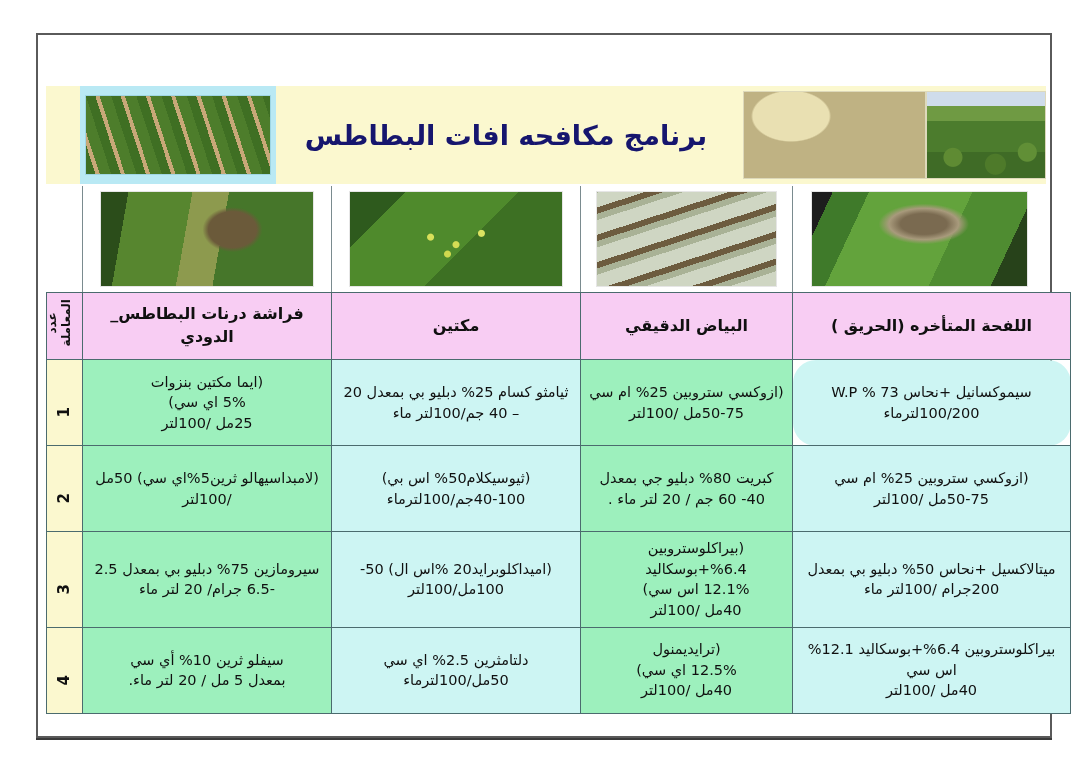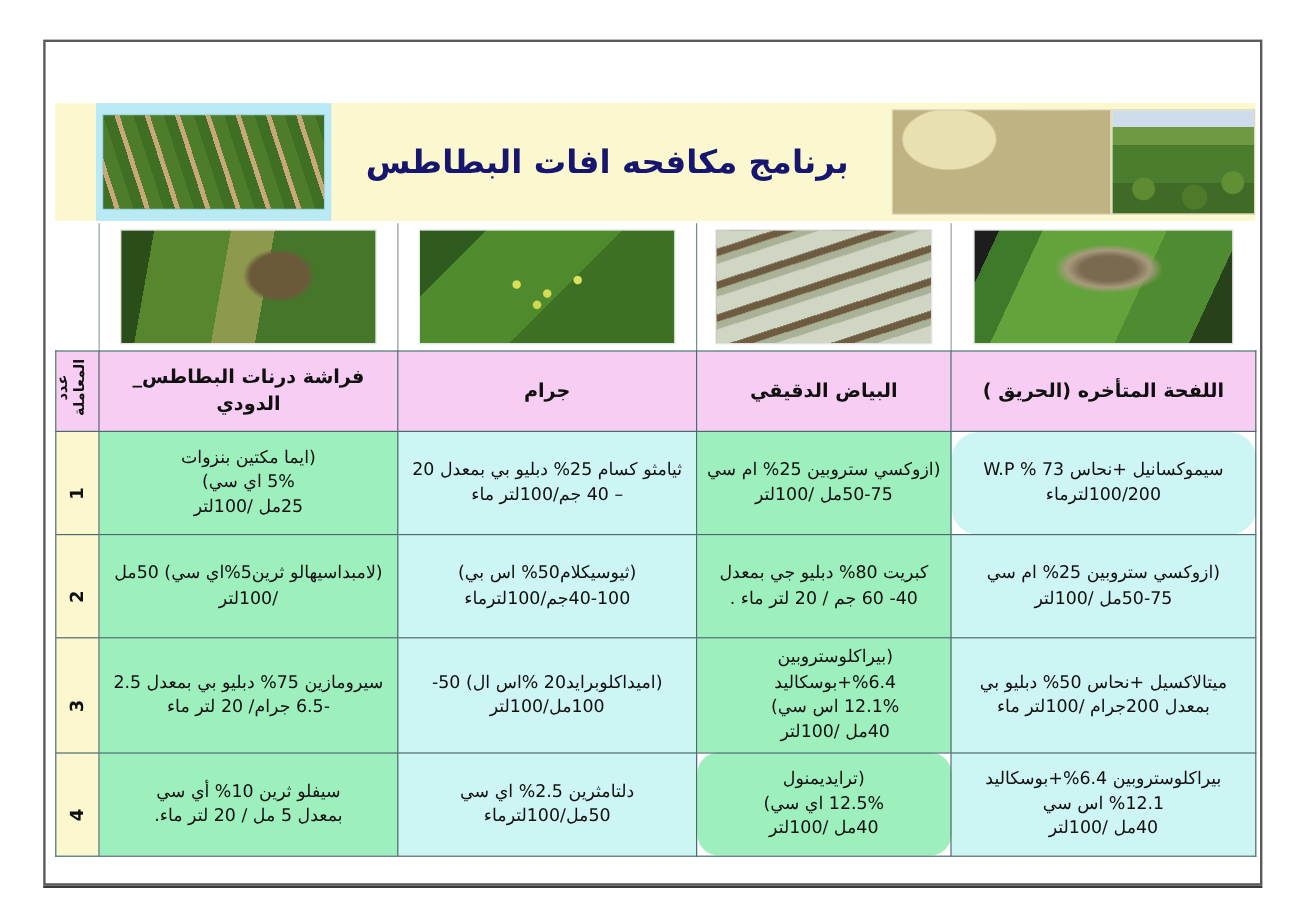--- a/index.html
+++ b/index.html
@@ -189,21 +189,21 @@
     font-size: 12px;
     font-weight: bold;
     line-height: 1.15;
     white-space: pre-line;
   }
   td.col-index .vert { font-size: 15px; }
 
   th.col-moth, td.col-moth   { width: 249px; }
   th.col-aphid, td.col-aphid { width: 249px; }
   th.col-mildew, td.col-mildew { width: 212px; }
-  th.col-blight, td.col-blight { width: 254px; }
+  th.col-blight, td.col-blight { width: 278px; }
 
   tbody td.cell-green { background: #9df0bd; }
   tbody td.cell-blue  { background: #cdf5f3; }
   tbody tr { height: 86px; }
 
   
   #footer-rule {
     position: absolute;
     left: 36px;
     top: 738px;
@@ -264,21 +264,21 @@
   <table id="pest-table">
     <thead>
       <tr>
         <th class="col-blight">
           <span>اللفحة المتأخره (الحريق )</span>
         </th>
         <th class="col-mildew">
           <span>البياض الدقيقي</span>
         </th>
         <th class="col-aphid">
-          <span>جرام</span>
+          <span>مكتين</span>
         </th>
         <th class="col-moth">
           <span>فراشة درنات البطاطس_ الدودي</span>
         </th>
         <th class="col-index">
           <span class="vert" style="white-space: pre-line;">عدد
 المعاملة</span>
         </th>
       </tr>
     </thead>
@@ -319,21 +319,21 @@
         <td class="cell-blue col-aphid">(اميداكلوبرايد20  %اس ال) 50-100مل/100لتر</td>
         <td class="cell-green col-moth">سيرومازين 75% دبليو بي بمعدل 2.5 -6.5 جرام/ 20 لتر ماء</td>
         <td class="col-index" style="white-space: pre-line;">
           <span class="vert">3</span>
         </td>
       </tr>
 
       <tr>
         <td class="cell-blue col-blight" style="white-space: pre-line;">بيراكلوستروبين 6.4%+بوسكاليد 12.1% اس سي
 40مل /100لتر</td>
-        <td class="cell-green col-mildew" style="white-space: pre-line; border-radius: 18px;">(ترايديمنول
+        <td class="cell-green col-mildew" style="white-space: pre-line;">(ترايديمنول
 12.5% اي سي)
 40مل /100لتر</td>
         <td class="cell-blue col-aphid" style="white-space: pre-line;">دلتامثرين 2.5% اي سي
 50مل/100لترماء</td>
         <td class="cell-green col-moth" style="white-space: pre-line;">سيفلو ثرين 10% أي سي
 بمعدل 5 مل / 20 لتر ماء.</td>
         <td class="col-index" style="white-space: pre-line;">
           <span class="vert">4</span>
         </td>
       </tr>

